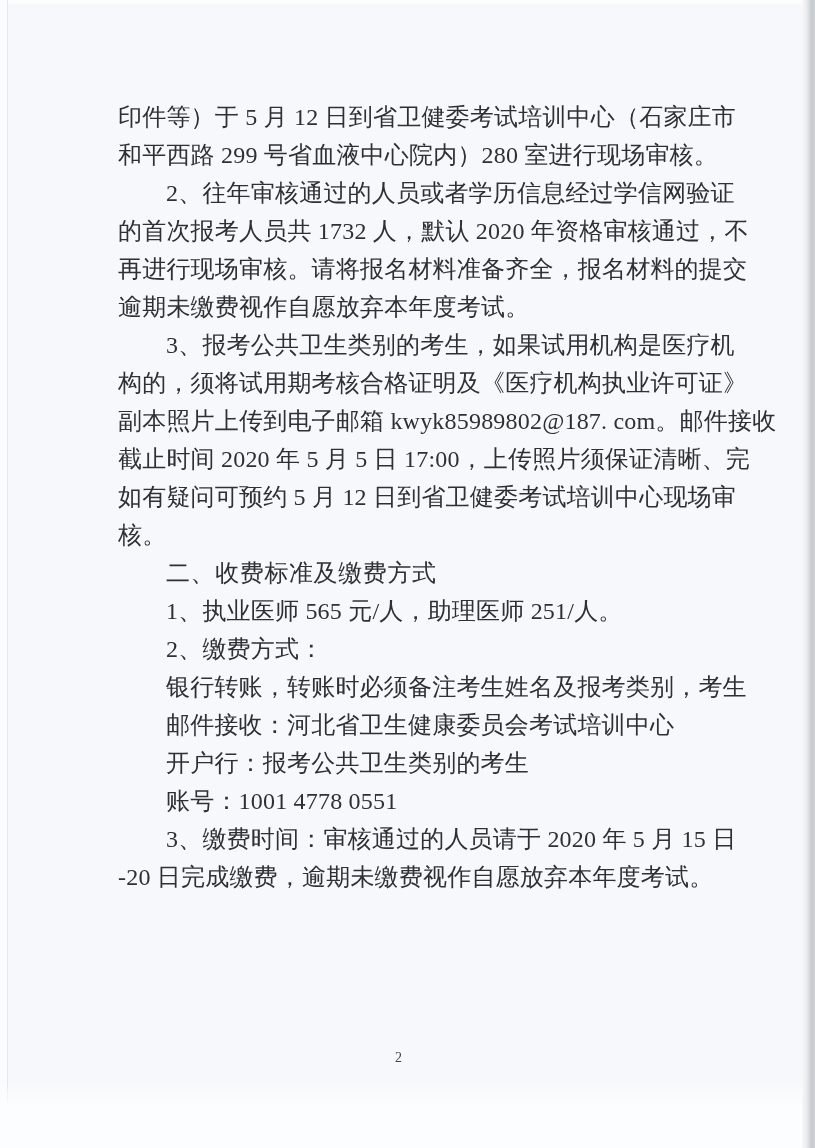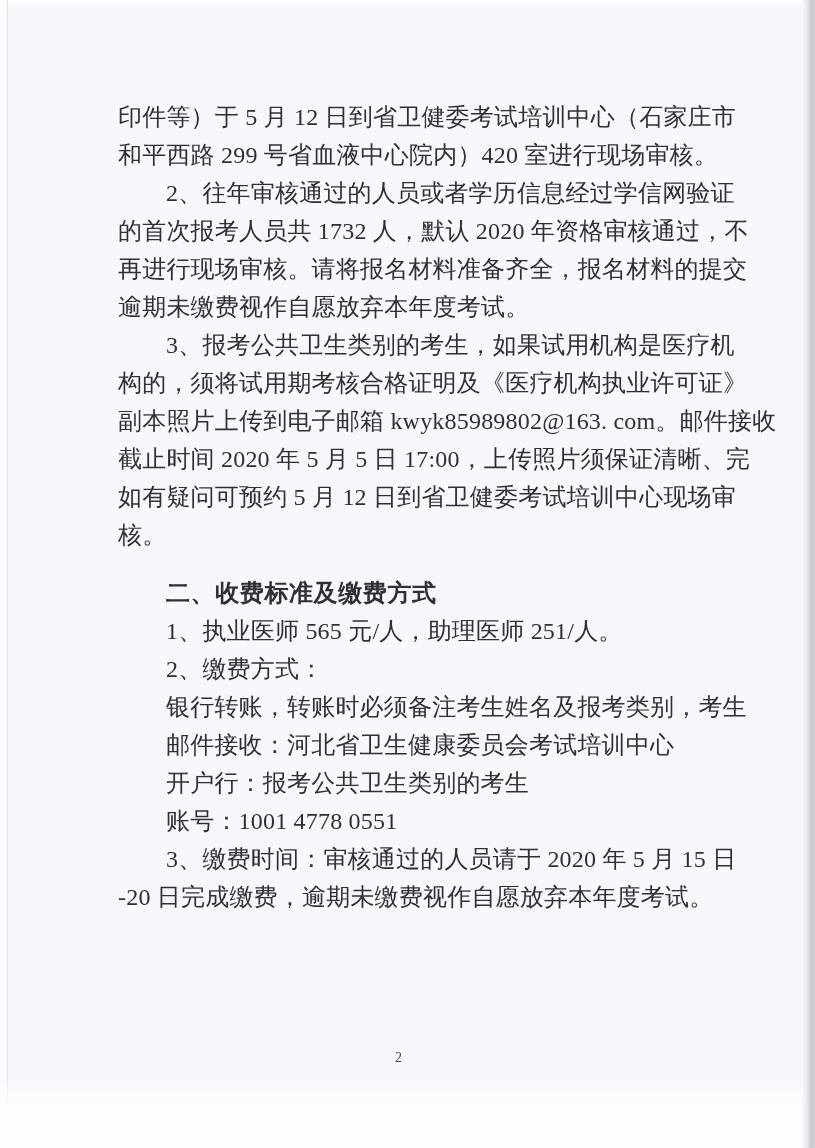--- a/index.html
+++ b/index.html
@@ -54,23 +54,22 @@
   }
   .line {
     height: 38px;
     white-space: pre;
     letter-spacing: 0.2px;
   }
   .line.indent {
     padding-left: 48px;
   }
   .line.bold {
-    font-weight: 700;
+    font-weight: 400;
     letter-spacing: 0.6px;
-    margin-top: 20px;
   }
   .page-number {
     position: absolute;
     top: 1050px;
     left: 0;
     width: 797px;
     text-align: center;
     font-size: 14px;
     color: #46464b;
     font-family: "Liberation Serif", serif;
@@ -81,28 +80,28 @@
 
 <div class="page">
   <div class="top-strip"></div>
   <div class="left-edge"></div>
   <div class="bottom-strip"></div>
   <div class="right-band"></div>
 
   <div class="content">
 
   <div class="line">印件等）于 5 月 12 日到省卫健委考试培训中心（石家庄市</div>
-      <div class="line">和平西路 299 号省血液中心院内）420 室进行现场审核。</div>
+      <div class="line">和平西路 299 号省血液中心院内）280 室进行现场审核。</div>
       <div class="line indent">2、往年审核通过的人员或者学历信息经过学信网验证</div>
       <div class="line">的首次报考人员共 1732 人，默认 2020 年资格审核通过，不</div>
       <div class="line">再进行现场审核。请将报名材料准备齐全，报名材料的提交</div>
       <div class="line">逾期未缴费视作自愿放弃本年度考试。</div>
       <div class="line indent">3、报考公共卫生类别的考生，如果试用机构是医疗机</div>
       <div class="line">构的，须将试用期考核合格证明及《医疗机构执业许可证》</div>
-      <div class="line">副本照片上传到电子邮箱 kwyk85989802@163. com。邮件接收</div>
+      <div class="line">副本照片上传到电子邮箱 kwyk85989802@187. com。邮件接收</div>
       <div class="line">截止时间 2020 年 5 月 5 日 17:00，上传照片须保证清晰、完</div>
       <div class="line">如有疑问可预约 5 月 12 日到省卫健委考试培训中心现场审</div>
       <div class="line">核。</div>
       <div class="line indent bold">二、收费标准及缴费方式</div>
       <div class="line indent">1、执业医师 565 元/人，助理医师 251/人。</div>
       <div class="line indent">2、缴费方式：</div>
       <div class="line indent">银行转账，转账时必须备注考生姓名及报考类别，考生</div>
       <div class="line indent">邮件接收：河北省卫生健康委员会考试培训中心</div>
       <div class="line indent">开户行：报考公共卫生类别的考生</div>
       <div class="line indent">账号：1001 4778 0551</div>

